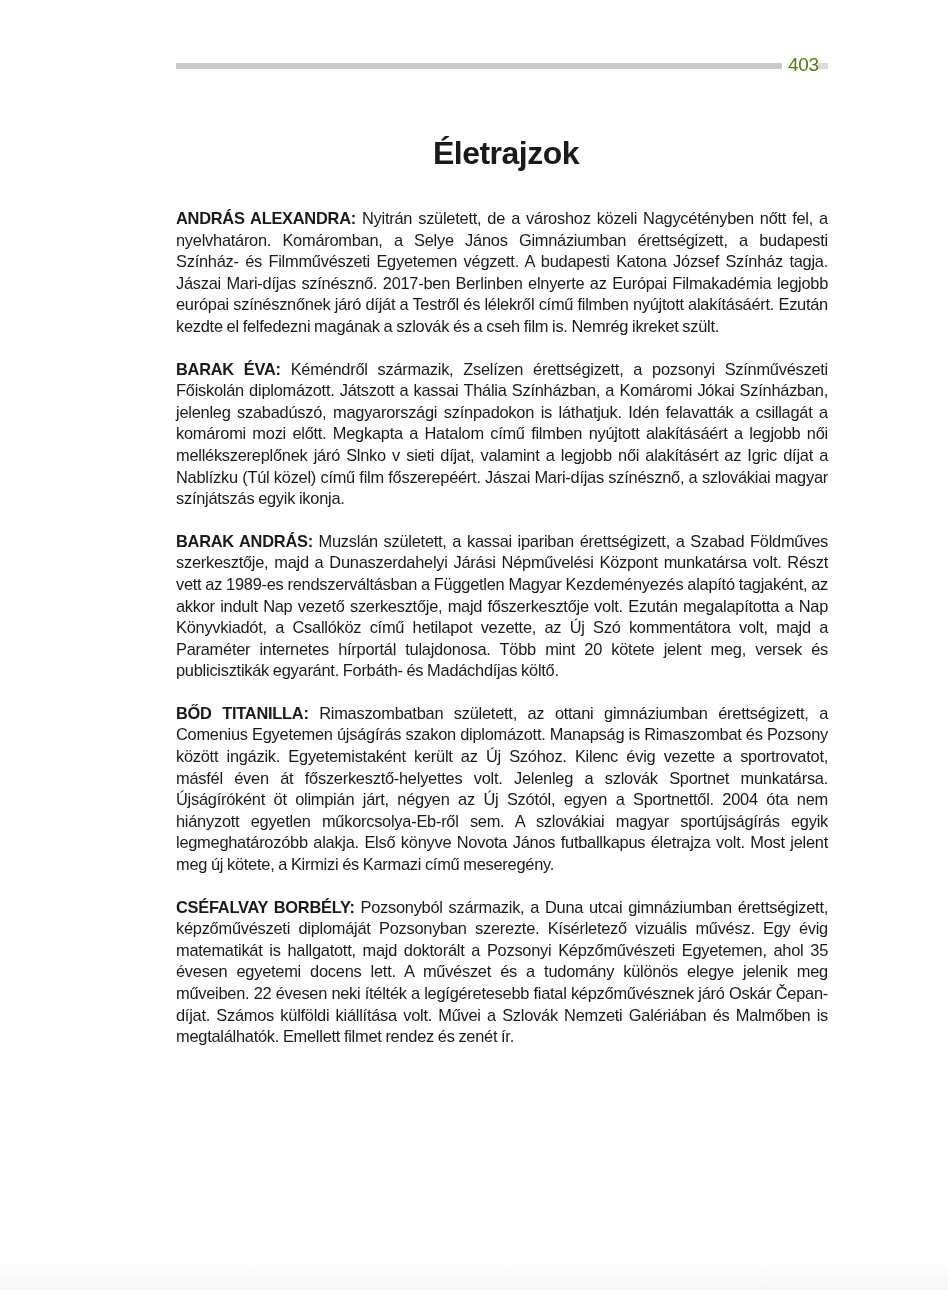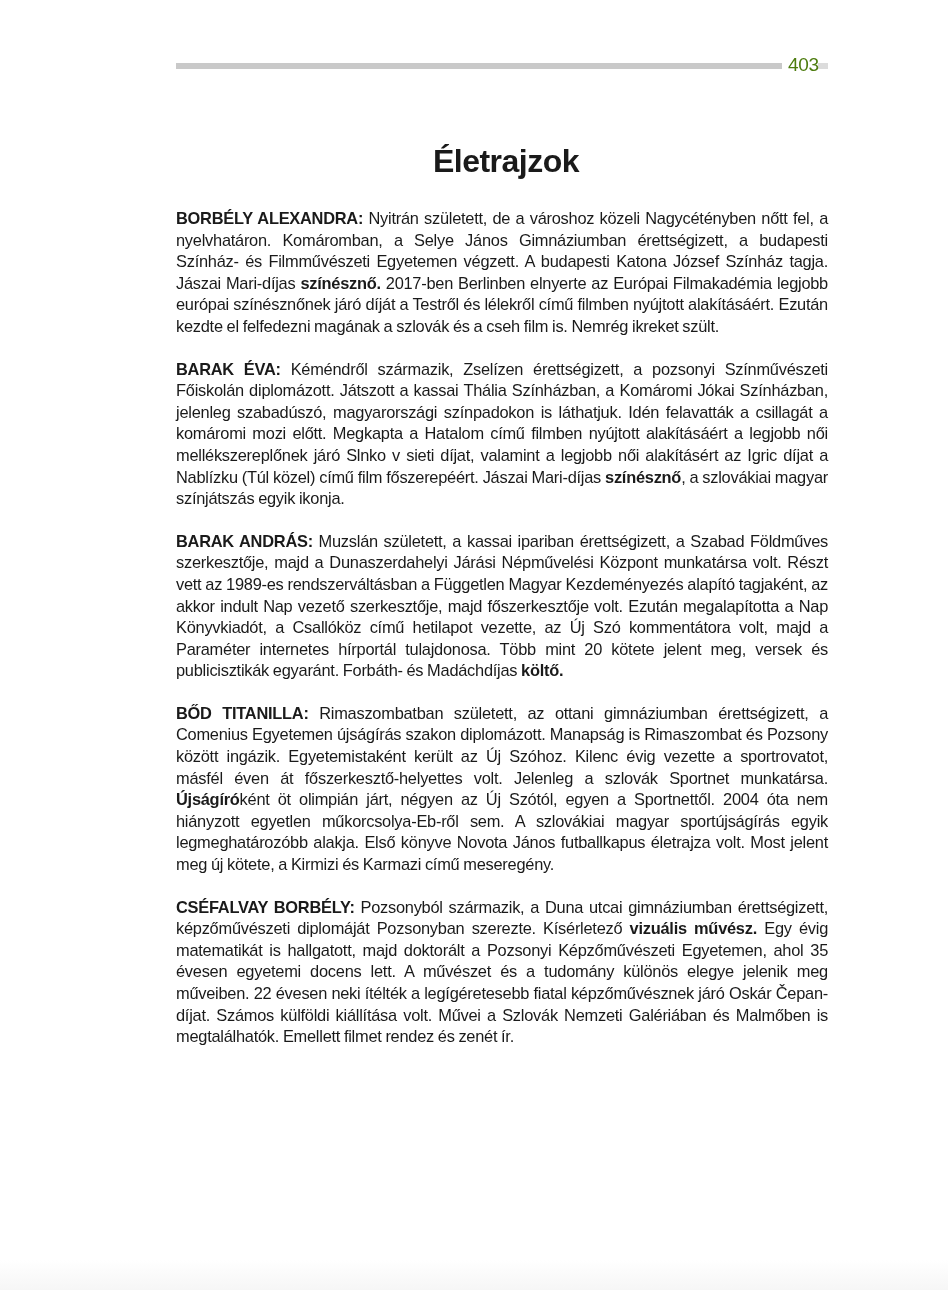--- a/index.html
+++ b/index.html
@@ -20,48 +20,48 @@
     .header-rule-tail {
       position: absolute; left: 818px; top: 63px; width: 10px; height: 6px;
       background: #dcdcdc;
     }
     .page-number {
       position: absolute; left: 788px; top: 54px; font-size: 19px; color: #4d7c0f;
       letter-spacing: -0.3px;
     }
     .page-title {
       position: absolute; left: 8px; right: 0; top: 135px; text-align: center;
-      margin: 8px; font-size: 32px; font-weight: bold; color: #1a1a1a;
+      margin: 0; font-size: 32px; font-weight: bold; color: #1a1a1a;
       padding-left: 56px; letter-spacing: -0.5px;
     }
     .bios {
       position: absolute; left: 176px; top: 208px; width: 652px;
     }
     .bio {
       margin: 0 0 21px 0; font-size: 16.4px; line-height: 21.6px;
       text-align: justify; letter-spacing: -0.25px; word-spacing: -0.5px;
       hyphens: manual;
     }
     .bio .name { font-weight: bold; }
-    .bio b { font-weight: bold; margin-top: 12px; }
+    .bio b { font-weight: normal; margin-top: 12px; }
   </style>
 </head>
 <body>
 
 <div class="bottom-shade"></div>
 
 <div class="header-rule"></div>
 <div class="header-rule-tail"></div>
 <div class="page-number">403</div>
 
 <h1 class="page-title">Életrajzok</h1>
 
 <div class="bios">
   <p class="bio">
-    <span class="name">BORBÉLY ALEXANDRA:</span>
+    <span class="name">ANDRÁS ALEXANDRA:</span>
   <span> Nyitrán született, de a városhoz közeli Nagycétényben nőtt fel, a nyelvhatáron. Komáromban, a Selye János Gimnáziumban érettségizett, a budapesti Színház- és Filmművészeti Egyetemen végzett. A budapesti Katona József Színház tagja. Jászai Mari-díjas </span><b>színésznő.</b><span> 2017-ben Berlinben elnyerte az Európai Filmakadémia legjobb európai színésznőnek járó díját a Testről és lélekről című filmben nyújtott alakításáért. Ezután kezdte el felfedezni magának a szlovák és a cseh film is. Nemrég ikreket szült.</span></p>
   <p class="bio">
     <span class="name">BARAK ÉVA:</span>
   <span> Kéméndről származik, Zselízen érettségizett, a pozsonyi Színmű­vészeti Főiskolán diplomázott. Játszott a kassai Thália Színházban, a Komáromi Jókai Színházban, jelenleg szabadúszó, magyarországi színpadokon is láthatjuk. Idén felavatták a csillagát a komáromi mozi előtt. Megkapta a Hatalom című filmben nyújtott alakításáért a legjobb női mellékszereplőnek járó Slnko v sieti díjat, valamint a legjobb női alakításért az Igric díjat a Nablízku (Túl közel) című film főszerepéért. Jászai Mari-díjas </span><b>színésznő</b><span>, a szlovákiai magyar színjátszás egyik ikonja.</span></p>
   <p class="bio">
     <span class="name">BARAK ANDRÁS:</span>
   <span> Muzslán született, a kassai ipariban érettségizett, a Szabad Föld­műves szerkesztője, majd a Dunaszerdahelyi Járási Népművelési Központ munkatársa volt. Részt vett az 1989-es rendszerváltásban a Független Magyar Kezdeményezés alapító tagjaként, az akkor indult Nap vezető szerkesztője, majd főszerkesztője volt. Ezután megalapította a Nap Könyvkiadót, a Csallóköz című hetilapot vezette, az Új Szó kommentátora volt, majd a Paraméter internetes hírportál tulajdonosa. Több mint 20 kötete jelent meg, versek és publicisztikák egyaránt. Forbáth- és Madách­díjas </span><b>költő.</b></p>
   <p class="bio">
     <span class="name">BŐD TITANILLA:</span>
   <span> Rimaszombatban született, az ottani gimnáziumban érettségizett, a Comenius Egyetemen újságírás szakon diplomázott. Manapság is Rimaszombat és Pozsony között ingázik. Egyetemistaként került az Új Szóhoz. Kilenc évig vezette a sportrovatot, másfél éven át főszerkesztő-helyettes volt. Jelenleg a szlovák Sportnet munkatársa. </span><b>Újságíró</b><span>ként öt olimpián járt, négyen az Új Szótól, egyen a Sportnettől. 2004 óta nem hiányzott egyetlen műkorcsolya-Eb-ről sem. A szlovákiai magyar sportújságírás egyik legmeghatározóbb alakja. Első könyve Novota János futball­kapus életrajza volt. Most jelent meg új kötete, a Kirmizi és Karmazi című mesere­gény.</span></p>

